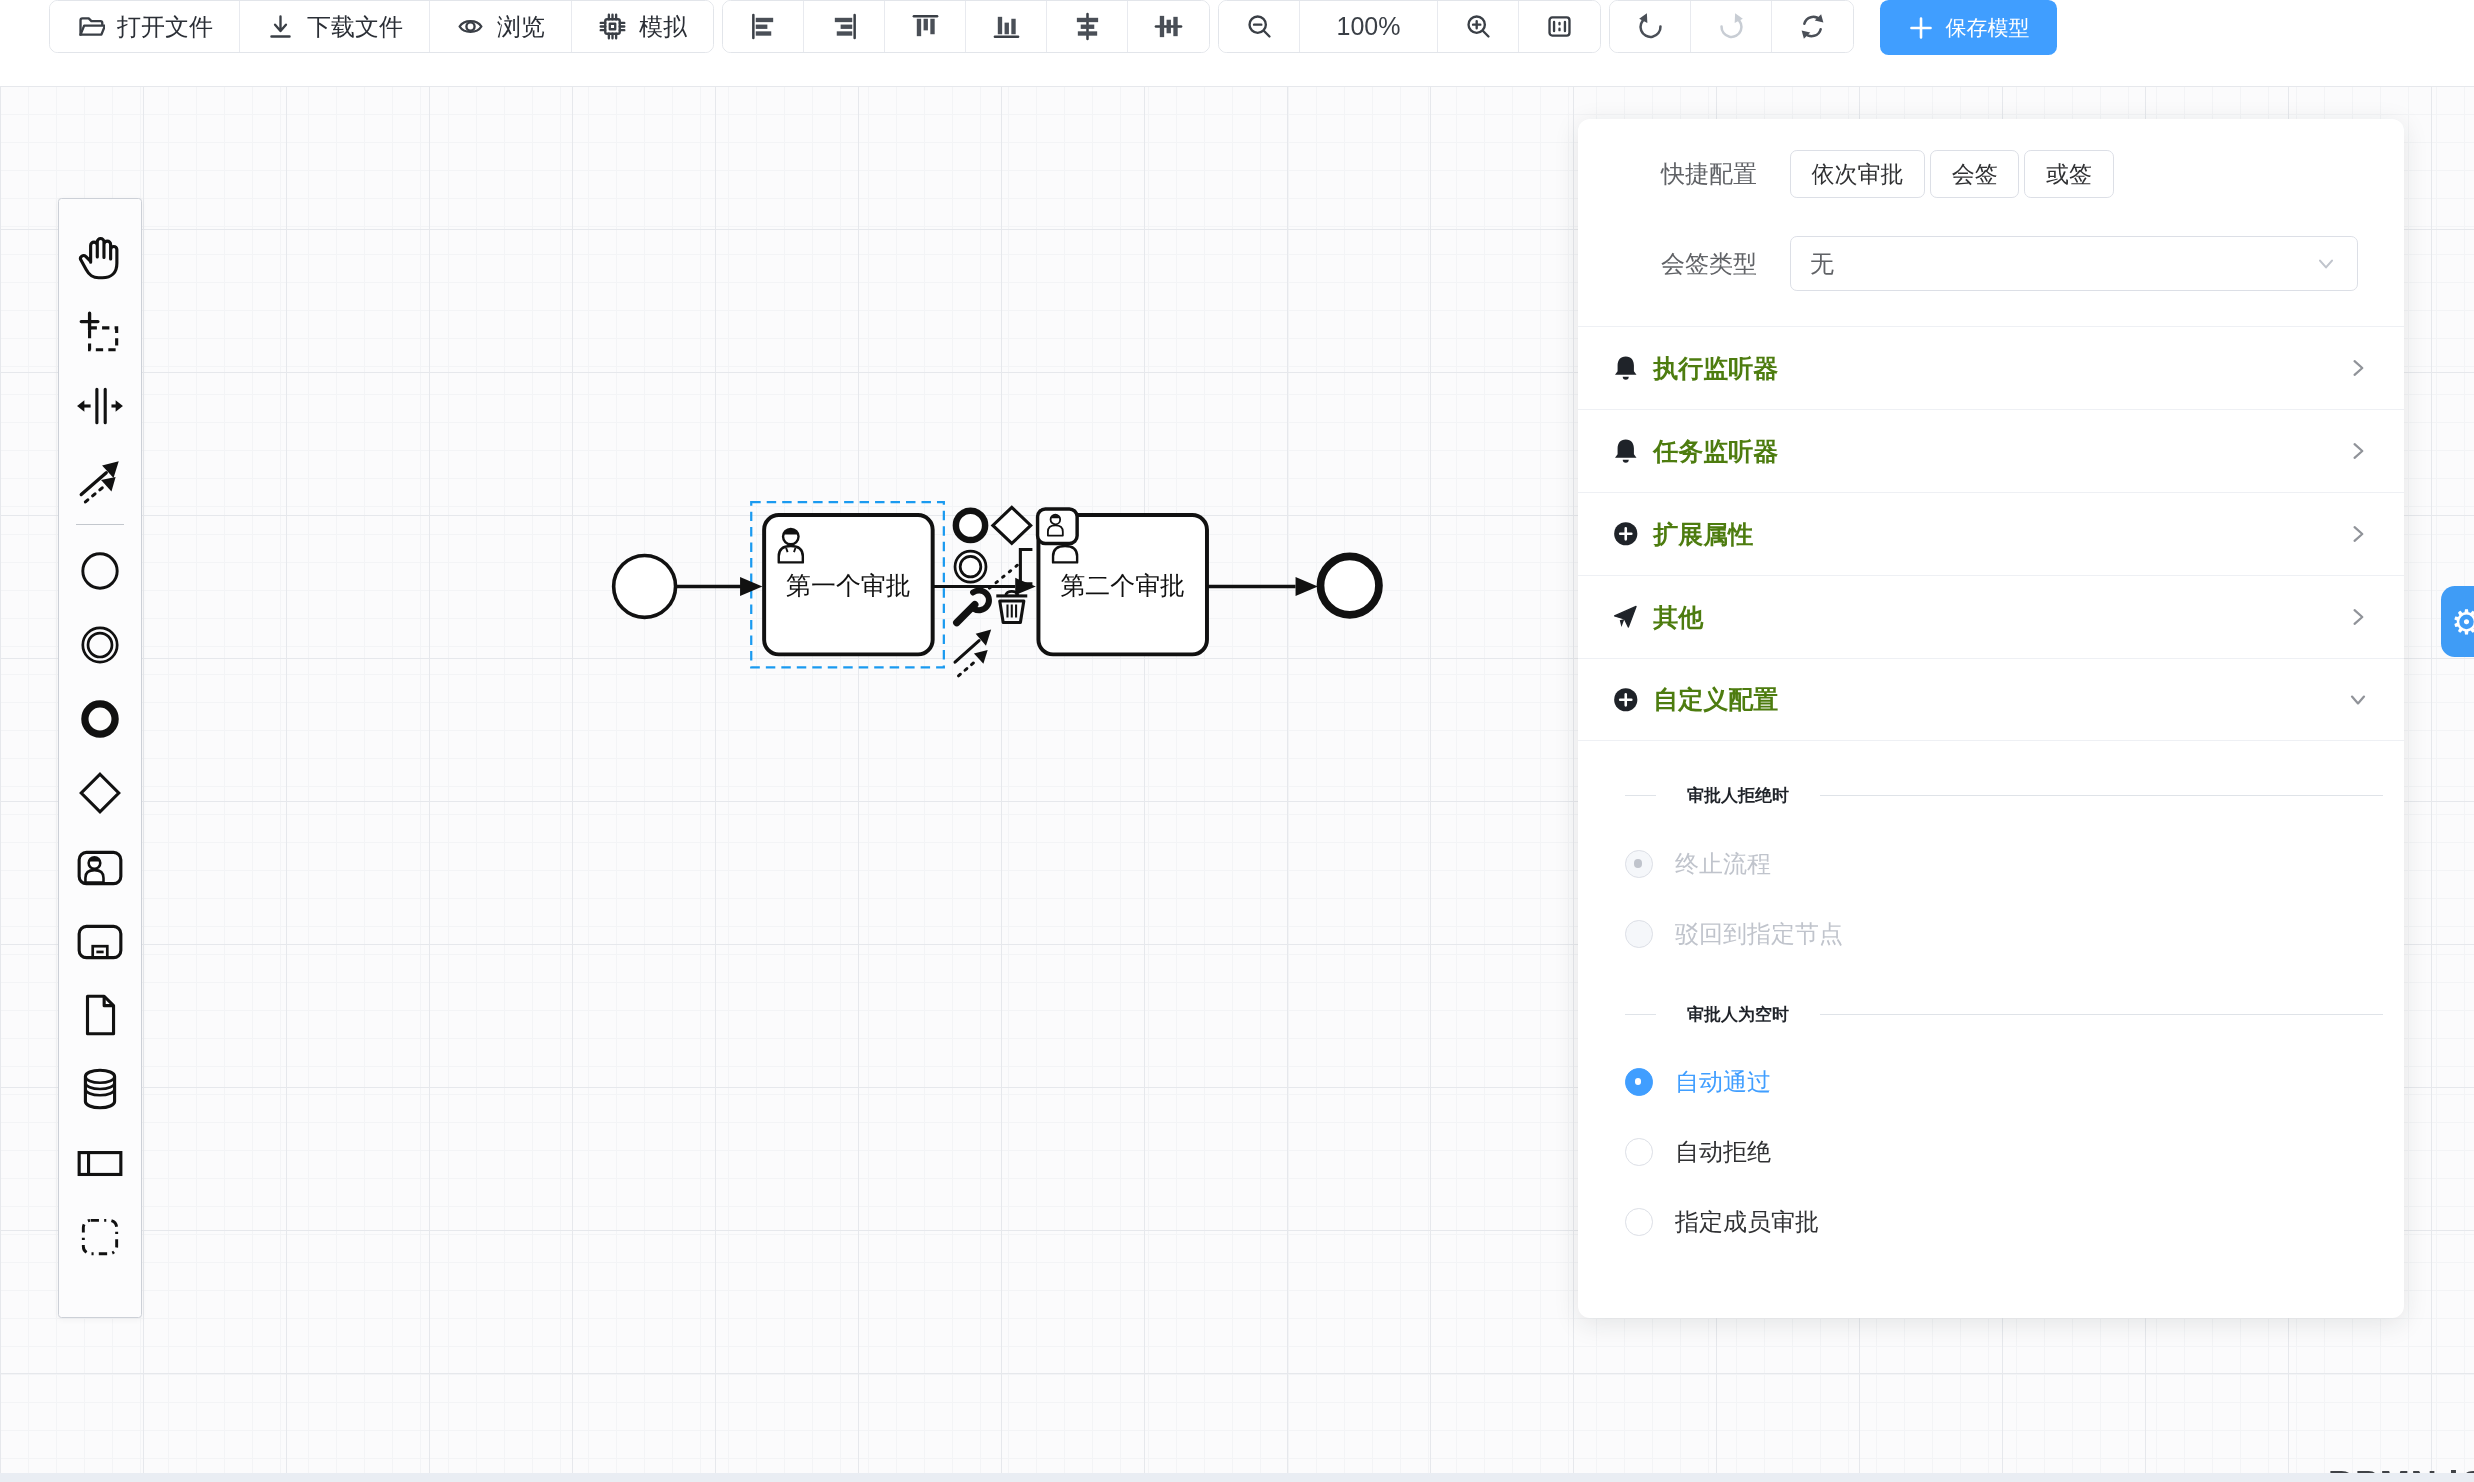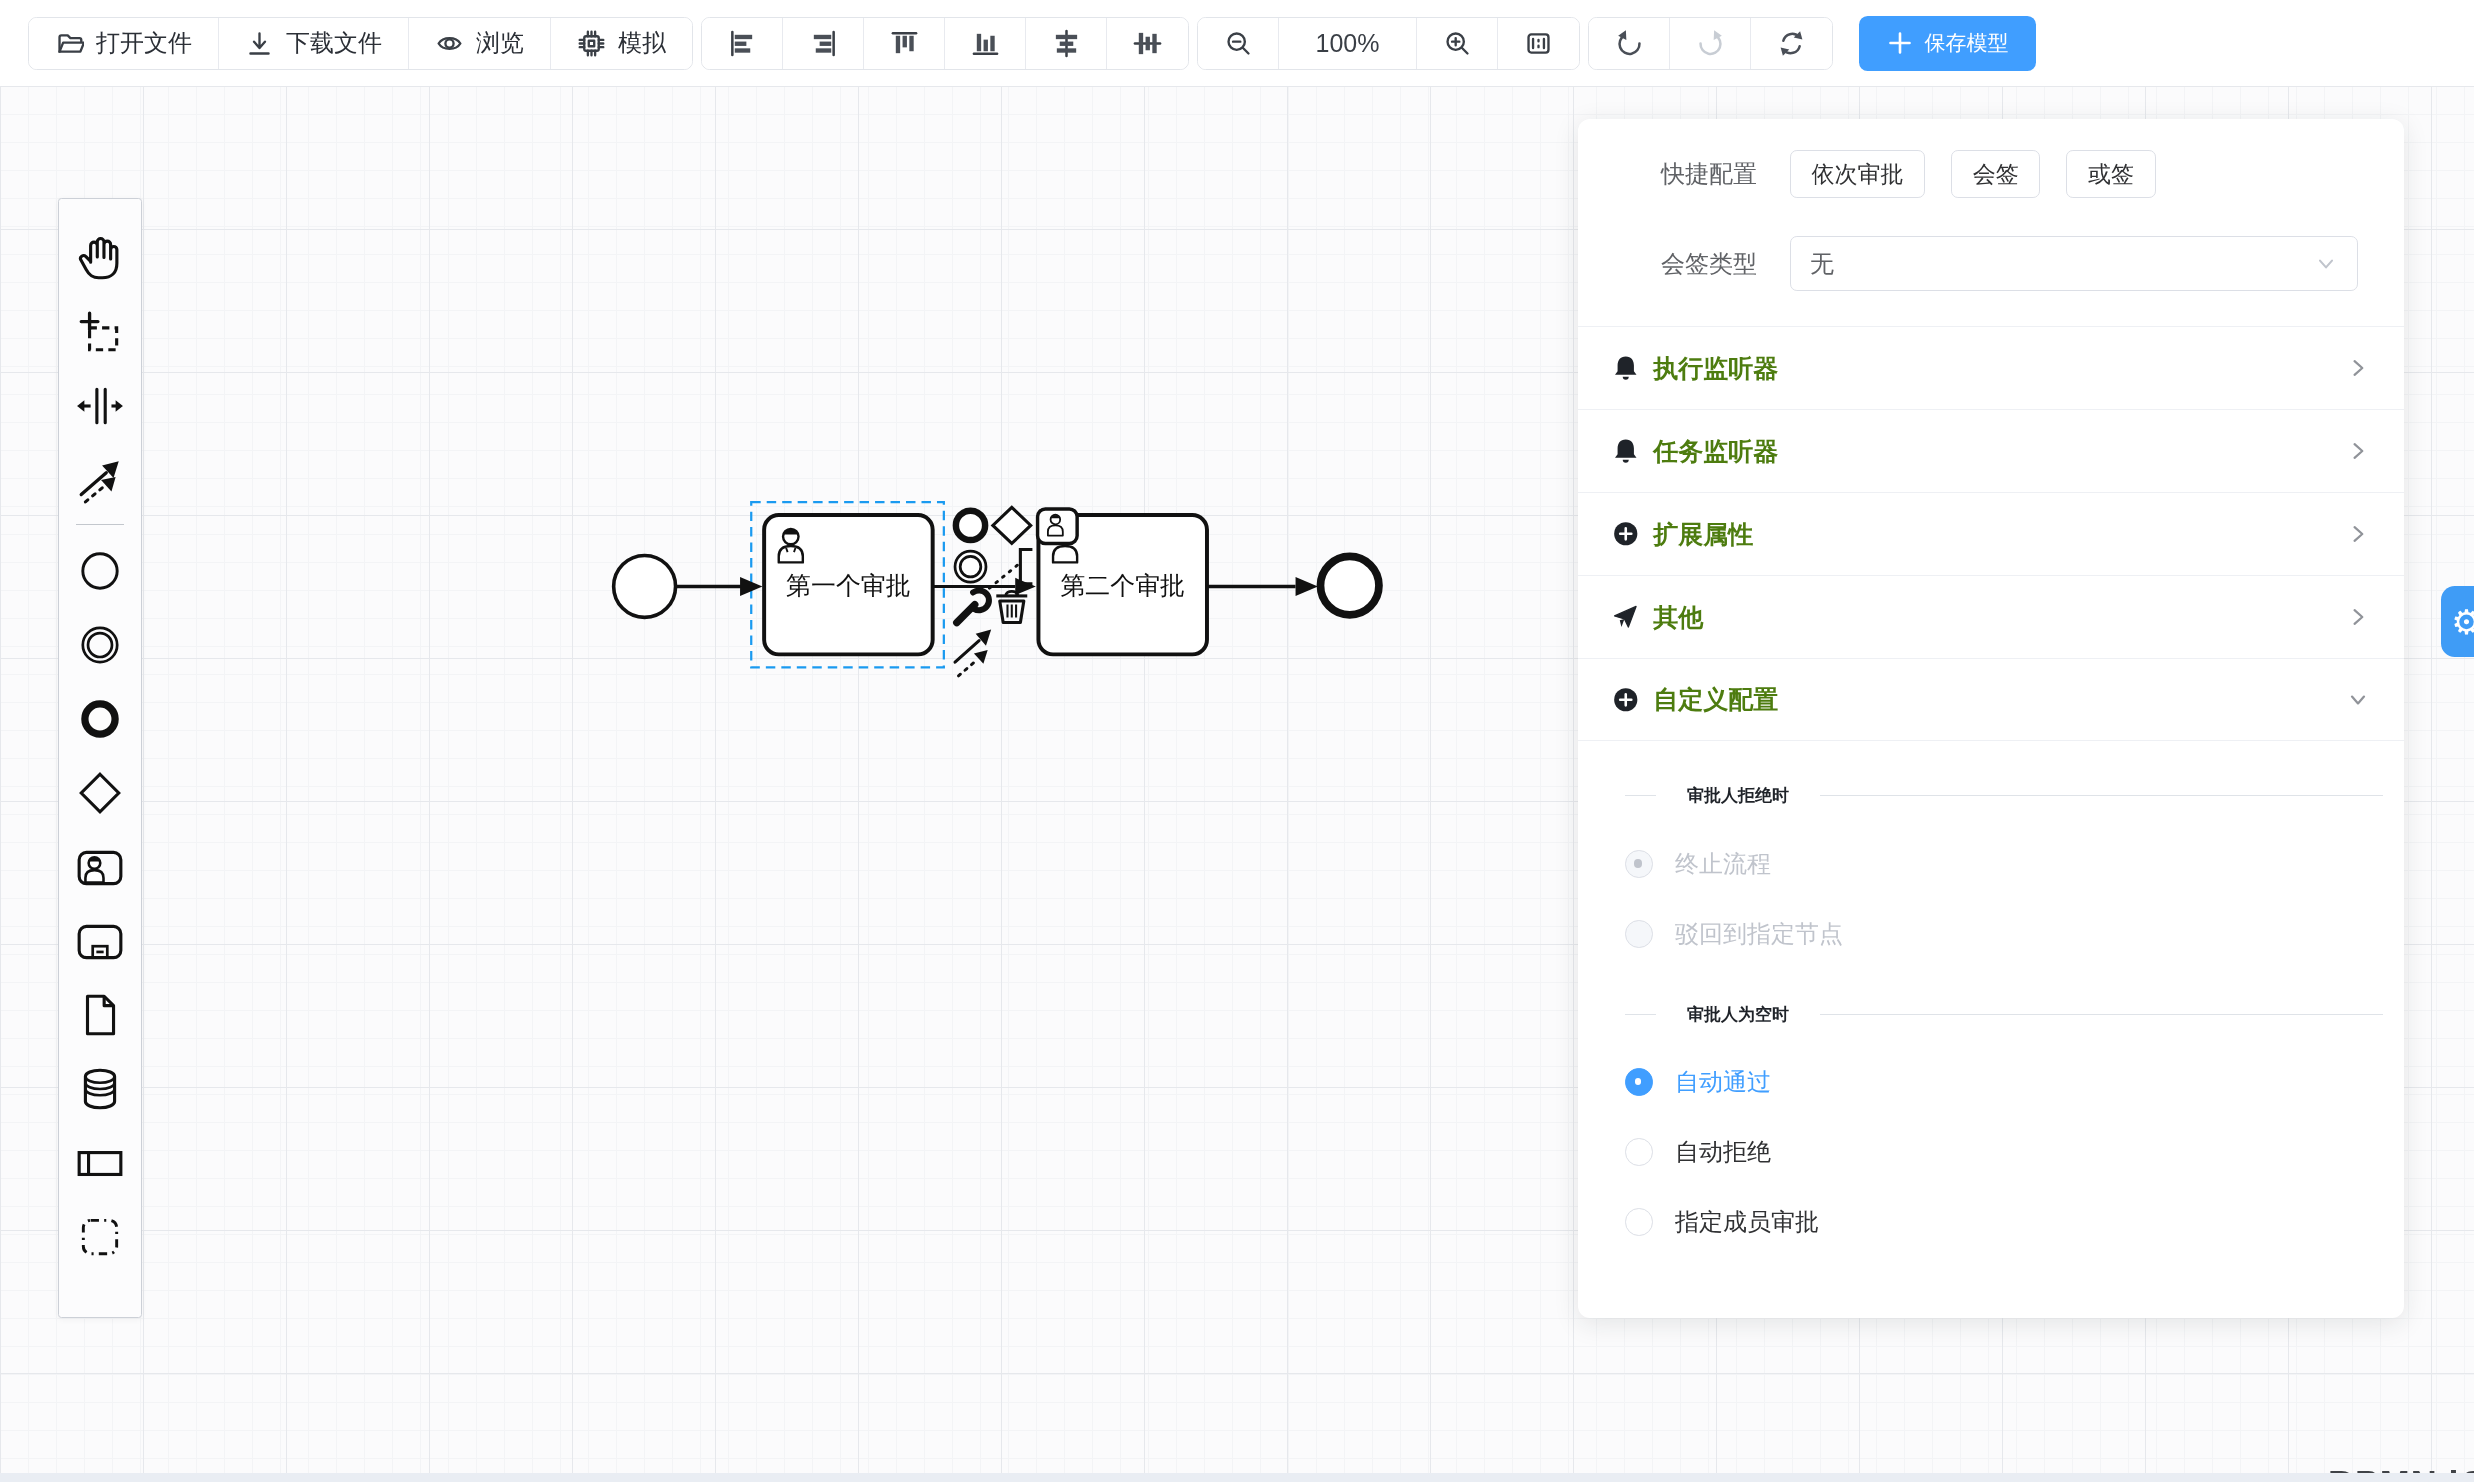--- a/index.html
+++ b/index.html
@@ -2,21 +2,21 @@
 <html style="font-size:13.8px"><head>
 <meta charset="utf-8">
 <style>
   *{margin:0;padding:0;box-sizing:border-box}
   html,body{width:2475px;height:1482px;overflow:hidden;background:#fff;
     font-family:"Liberation Sans","DejaVu Sans",sans-serif;color:#2b2f36}
   .app{position:relative;width:2475px;height:1482px;overflow:hidden}
 
   
   .toolbar{position:absolute;left:0;top:0;width:100%;height:86px;background:#fff;
-    display:flex;align-items:center;padding-left:28px;z-index:30}
+    display:flex;padding-left:49px;z-index:30}
   .tb-group{display:flex;height:53px;border:1.7px solid #e2e5ea;border-radius:8.6px;background:#fff;overflow:hidden}
   .tb-group+.tb-group{margin-left:8px}
   .tb-btn{display:flex;align-items:center;justify-content:center;gap:12px;padding:0 26px;
     border-right:1.7px solid #e8eaef;font-size:24px;color:#2b2f36;cursor:pointer;background:#fff;white-space:nowrap}
   .tb-btn:last-child{border-right:none}
   .tb-btn.icon-only{width:81px;padding:0}
   .tb-btn.wide{width:138px;padding:0}
   .tb-btn svg{flex:none}
   .zoom-level{font-size:25px;color:#3a3f46}
   .save-btn{margin-left:26px;height:55px;padding:0 27.5px;background:#409eff;border:none;border-radius:8.6px;
@@ -41,21 +41,21 @@
   
   .panel{position:absolute;left:1578px;top:33px;width:826px;height:1199px;background:#fff;
     border-radius:12px;box-shadow:0 5.2px 26px rgba(31,35,41,.10);z-index:20;overflow:hidden}
   .panel-header{height:77px;display:flex;align-items:center;gap:12px;padding:0 34px;border-bottom:1.7px solid #eef0f4}
   .panel-title{font-size:27px;font-weight:bold;color:#1f2329}
   .spacer{flex:1}
   .form-area{padding:31px 0 0 34px}
   .form-row{display:flex;align-items:center}
   .form-row+.form-row{margin-top:38px}
   .form-label{width:145px;text-align:right;font-size:24px;color:#606266;flex:none}
-  .qc-btns{display:flex;gap:26px;margin-left:33px}
+  .qc-btns{display:flex;gap:5px;margin-left:33px}
   .qc-btn{height:48px;padding:0 20.6px;border:1.7px solid #dcdfe6;border-radius:6.9px;background:#fff;
     font-size:23px;color:#303133;display:flex;align-items:center;cursor:pointer}
   .select{margin-left:33px;width:568px;height:55px;border:1.7px solid #dcdfe6;border-radius:6.9px;
     display:flex;align-items:center;padding:0 19px;cursor:pointer}
   .select-value{font-size:24px;color:#606266;flex:1}
   .acc-list{margin-top:35px}
   .acc-row{height:83px;display:flex;align-items:center;gap:13.8px;padding:0 34px;
     border-top:1.7px solid #eef0f4;cursor:pointer}
   .acc-row:last-child{border-bottom:1.7px solid #eef0f4}
   .acc-label{font-size:25px;font-weight:bold;color:#4d7c0f}

